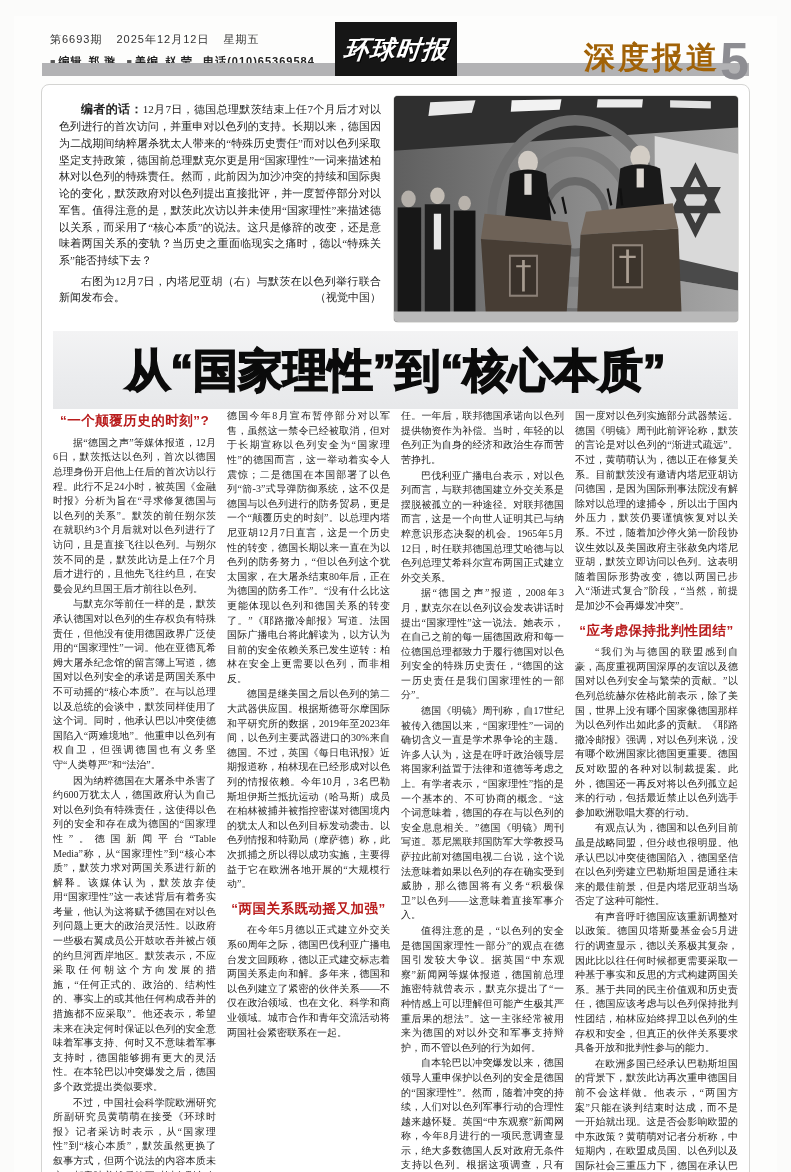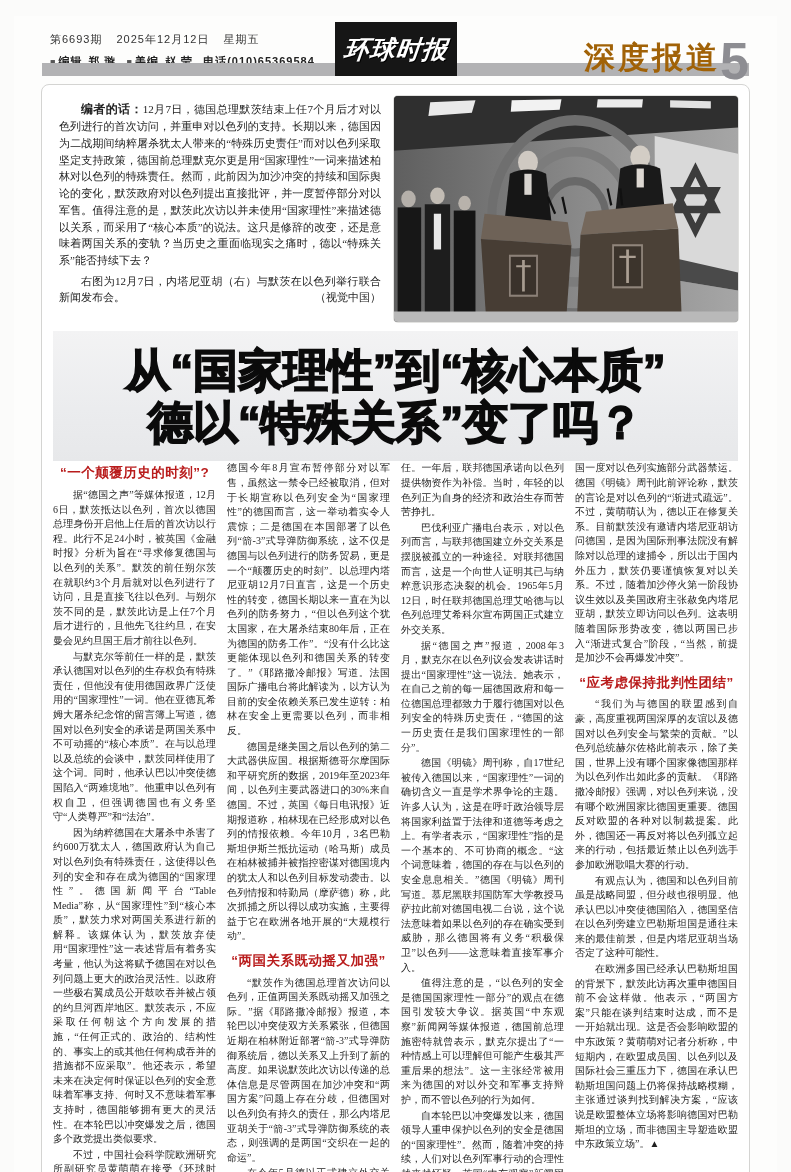--- a/index.html
+++ b/index.html
@@ -169,50 +169,49 @@
             <line x1="249" y1="153" x2="267" y2="153" stroke="#ab9f93" stroke-width="2"></line>
           </g>
 
           <rect x="0" y="205" width="380" height="10" fill="#b9b9b9"></rect>
         </svg>
       </div>
     </div>
 
     <div class="headline-block">
       <div class="hl">从“国家理性”到“核心本质”</div>
-      <div class="hl">德以“特殊关系”变了吗？</div>
     </div>
 
 
     <div class="body-cols">
       <div class="col">
           <h3 class="subhead">“一个颠覆历史的时刻”?</h3>
           <p class="para">据“德国之声”等媒体报道，12月6日，默茨抵达以色列，首次以德国总理身份开启他上任后的首次访以行程。此行不足24小时，被英国《金融时报》分析为旨在“寻求修复德国与以色列的关系”。默茨的前任朔尔茨在就职约3个月后就对以色列进行了访问，且是直接飞往以色列。与朔尔茨不同的是，默茨此访是上任7个月后才进行的，且他先飞往约旦，在安曼会见约旦国王后才前往以色列。</p>
           <p class="para">与默克尔等前任一样的是，默茨承认德国对以色列的生存权负有特殊责任，但他没有使用德国政界广泛使用的“国家理性”一词。他在亚德瓦希姆大屠杀纪念馆的留言簿上写道，德国对以色列安全的承诺是两国关系中不可动摇的“核心本质”。在与以总理以及总统的会谈中，默茨同样使用了这个词。同时，他承认巴以冲突使德国陷入“两难境地”。他重申以色列有权自卫，但强调德国也有义务坚守“人类尊严”和“法治”。</p>
           <p class="para">因为纳粹德国在大屠杀中杀害了约600万犹太人，德国政府认为自己对以色列负有特殊责任，这使得以色列的安全和存在成为德国的“国家理性”。德国新闻平台“Table Media”称，从“国家理性”到“核心本质”，默茨力求对两国关系进行新的解释。该媒体认为，默茨放弃使用“国家理性”这一表述背后有着务实考量，他认为这将赋予德国在对以色列问题上更大的政治灵活性。以政府一些极右翼成员公开鼓吹吞并被占领的约旦河西岸地区。默茨表示，不应采取任何朝这个方向发展的措施，“任何正式的、政治的、结构性的、事实上的或其他任何构成吞并的措施都不应采取”。他还表示，希望未来在决定何时保证以色列的安全意味着军事支持、何时又不意味着军事支持时，德国能够拥有更大的灵活性。在本轮巴以冲突爆发之后，德国多个政党提出类似要求。</p>
           <p class="para">不过，中国社会科学院欧洲研究所副研究员黄萌萌在接受《环球时报》记者采访时表示，从“国家理性”到“核心本质”，默茨虽然更换了叙事方式，但两个说法的内容本质未变，都意味着战后德国对以色列负有历史性的特殊责任与义务。</p>
         </div>
       <div class="col">
           <p class="para" style="text-indent: 0px;">德国今年8月宣布暂停部分对以军售，虽然这一禁令已经被取消，但对于长期宣称以色列安全为“国家理性”的德国而言，这一举动着实令人震惊；二是德国在本国部署了以色列“箭-3”式导弹防御系统，这不仅是德国与以色列进行的防务贸易，更是一个“颠覆历史的时刻”。以总理内塔尼亚胡12月7日直言，这是一个历史性的转变，德国长期以来一直在为以色列的防务努力，“但以色列这个犹太国家，在大屠杀结束80年后，正在为德国的防务工作”。“没有什么比这更能体现以色列和德国关系的转变了。”《耶路撒冷邮报》写道。法国国际广播电台将此解读为，以方认为目前的安全依赖关系已发生逆转：柏林在安全上更需要以色列，而非相反。</p>
           <p class="para">德国是继美国之后以色列的第二大武器供应国。根据斯德哥尔摩国际和平研究所的数据，2019年至2023年间，以色列主要武器进口的30%来自德国。不过，英国《每日电讯报》近期报道称，柏林现在已经形成对以色列的情报依赖。今年10月，3名巴勒斯坦伊斯兰抵抗运动（哈马斯）成员在柏林被捕并被指控密谋对德国境内的犹太人和以色列目标发动袭击。以色列情报和特勤局（摩萨德）称，此次抓捕之所以得以成功实施，主要得益于它在欧洲各地开展的“大规模行动”。</p>
           <h3 class="subhead">“两国关系既动摇又加强”</h3>
-          <p class="para">“默茨作为德国总理首次访问以色列，正值两国关系既动摇又加强之际。”据《耶路撒冷邮报》报道，本轮巴以冲突使双方关系紧张，但德国近期在柏林附近部署“箭-3”式导弹防御系统后，德以关系又上升到了新的高度。如果说默茨此次访以传递的总体信息是尽管两国在加沙冲突和“两国方案”问题上存在分歧，但德国对以色列负有持久的责任，那么内塔尼亚胡关于“箭-3”式导弹防御系统的表态，则强调的是两国“交织在一起的命运”。</p>
           <p class="para">在今年5月德以正式建立外交关系60周年之际，德国巴伐利亚广播电台发文回顾称，德以正式建交标志着两国关系走向和解。多年来，德国和以色列建立了紧密的伙伴关系——不仅在政治领域、也在文化、科学和商业领域。城市合作和青年交流活动将两国社会紧密联系在一起。</p>
         </div>
       <div class="col">
           <p class="para" style="text-indent: 0px;">任。一年后，联邦德国承诺向以色列提供物资作为补偿。当时，年轻的以色列正为自身的经济和政治生存而苦苦挣扎。</p>
           <p class="para">巴伐利亚广播电台表示，对以色列而言，与联邦德国建立外交关系是摆脱被孤立的一种途径。对联邦德国而言，这是一个向世人证明其已与纳粹意识形态决裂的机会。1965年5月12日，时任联邦德国总理艾哈德与以色列总理艾希科尔宣布两国正式建立外交关系。</p>
           <p class="para">据“德国之声”报道，2008年3月，默克尔在以色列议会发表讲话时提出“国家理性”这一说法。她表示，在自己之前的每一届德国政府和每一位德国总理都致力于履行德国对以色列安全的特殊历史责任，“德国的这一历史责任是我们国家理性的一部分”。</p>
           <p class="para">德国《明镜》周刊称，自17世纪被传入德国以来，“国家理性”一词的确切含义一直是学术界争论的主题。许多人认为，这是在呼吁政治领导层将国家利益置于法律和道德等考虑之上。有学者表示，“国家理性”指的是一个基本的、不可协商的概念。“这个词意味着，德国的存在与以色列的安全息息相关。”德国《明镜》周刊写道。慕尼黑联邦国防军大学教授马萨拉此前对德国电视二台说，这个说法意味着如果以色列的存在确实受到威胁，那么德国将有义务“积极保卫”以色列——这意味着直接军事介入。</p>
           <p class="para">值得注意的是，“以色列的安全是德国国家理性一部分”的观点在德国引发较大争议。据英国“中东观察”新闻网等媒体报道，德国前总理施密特就曾表示，默克尔提出了“一种情感上可以理解但可能产生极其严重后果的想法”。这一主张经常被用来为德国的对以外交和军事支持辩护，而不管以色列的行为如何。</p>
           <p class="para">自本轮巴以冲突爆发以来，德国领导人重申保护以色列的安全是德国的“国家理性”。然而，随着冲突的持续，人们对以色列军事行动的合理性越来越怀疑。英国“中东观察”新闻网称，今年8月进行的一项民意调查显示，绝大多数德国人反对政府无条件支持以色列。根据这项调查，只有10%的受访者完全同意“以色列的安全是德国的国家理性”这一长期存在的政治主张；69%的人认为，德国的外交政策应以国际法和普遍人权为指导，而不是以与以色列无条件结盟为指导；65%的人认为以军在加沙犯下了战争罪和反人类罪。</p>
         </div>
       <div class="col">
           <p class="para" style="text-indent: 0px;">国一度对以色列实施部分武器禁运。德国《明镜》周刊此前评论称，默茨的言论是对以色列的“渐进式疏远”。不过，黄萌萌认为，德以正在修复关系。目前默茨没有邀请内塔尼亚胡访问德国，是因为国际刑事法院没有解除对以总理的逮捕令，所以出于国内外压力，默茨仍要谨慎恢复对以关系。不过，随着加沙停火第一阶段协议生效以及美国政府主张赦免内塔尼亚胡，默茨立即访问以色列。这表明随着国际形势改变，德以两国已步入“渐进式复合”阶段，“当然，前提是加沙不会再爆发冲突”。</p>
           <h3 class="subhead">“应考虑保持批判性团结”</h3>
           <p class="para">“我们为与德国的联盟感到自豪，高度重视两国深厚的友谊以及德国对以色列安全与繁荣的贡献。”以色列总统赫尔佐格此前表示，除了美国，世界上没有哪个国家像德国那样为以色列作出如此多的贡献。《耶路撒冷邮报》强调，对以色列来说，没有哪个欧洲国家比德国更重要。德国反对欧盟的各种对以制裁提案。此外，德国还一再反对将以色列孤立起来的行动，包括最近禁止以色列选手参加欧洲歌唱大赛的行动。</p>
           <p class="para">有观点认为，德国和以色列目前虽是战略同盟，但分歧也很明显。他承认巴以冲突使德国陷入，德国坚信在以色列旁建立巴勒斯坦国是通往未来的最佳前景，但是内塔尼亚胡当场否定了这种可能性。</p>
+          <p class="para">有声音呼吁德国应该重新调整对以政策。德国贝塔斯曼基金会5月进行的调查显示，德以关系极其复杂，因此比以往任何时候都更需要采取一种基于事实和反思的方式构建两国关系。基于共同的民主价值观和历史责任，德国应该考虑与以色列保持批判性团结，柏林应始终捍卫以色列的生存权和安全，但真正的伙伴关系要求具备开放和批判性参与的能力。</p>
           <p class="para">在欧洲多国已经承认巴勒斯坦国的背景下，默茨此访再次重申德国目前不会这样做。他表示，“两国方案”只能在谈判结束时达成，而不是一开始就出现。这是否会影响欧盟的中东政策？黄萌萌对记者分析称，中短期内，在欧盟成员国、以色列以及国际社会三重压力下，德国在承认巴勒斯坦国问题上仍将保持战略模糊，主张通过谈判找到解决方案，“应该说是欧盟整体立场将影响德国对巴勒斯坦的立场，而非德国主导塑造欧盟中东政策立场”。▲</p>
         </div>
     </div>
 
   </div>
 </div>
 
 </body></html>

